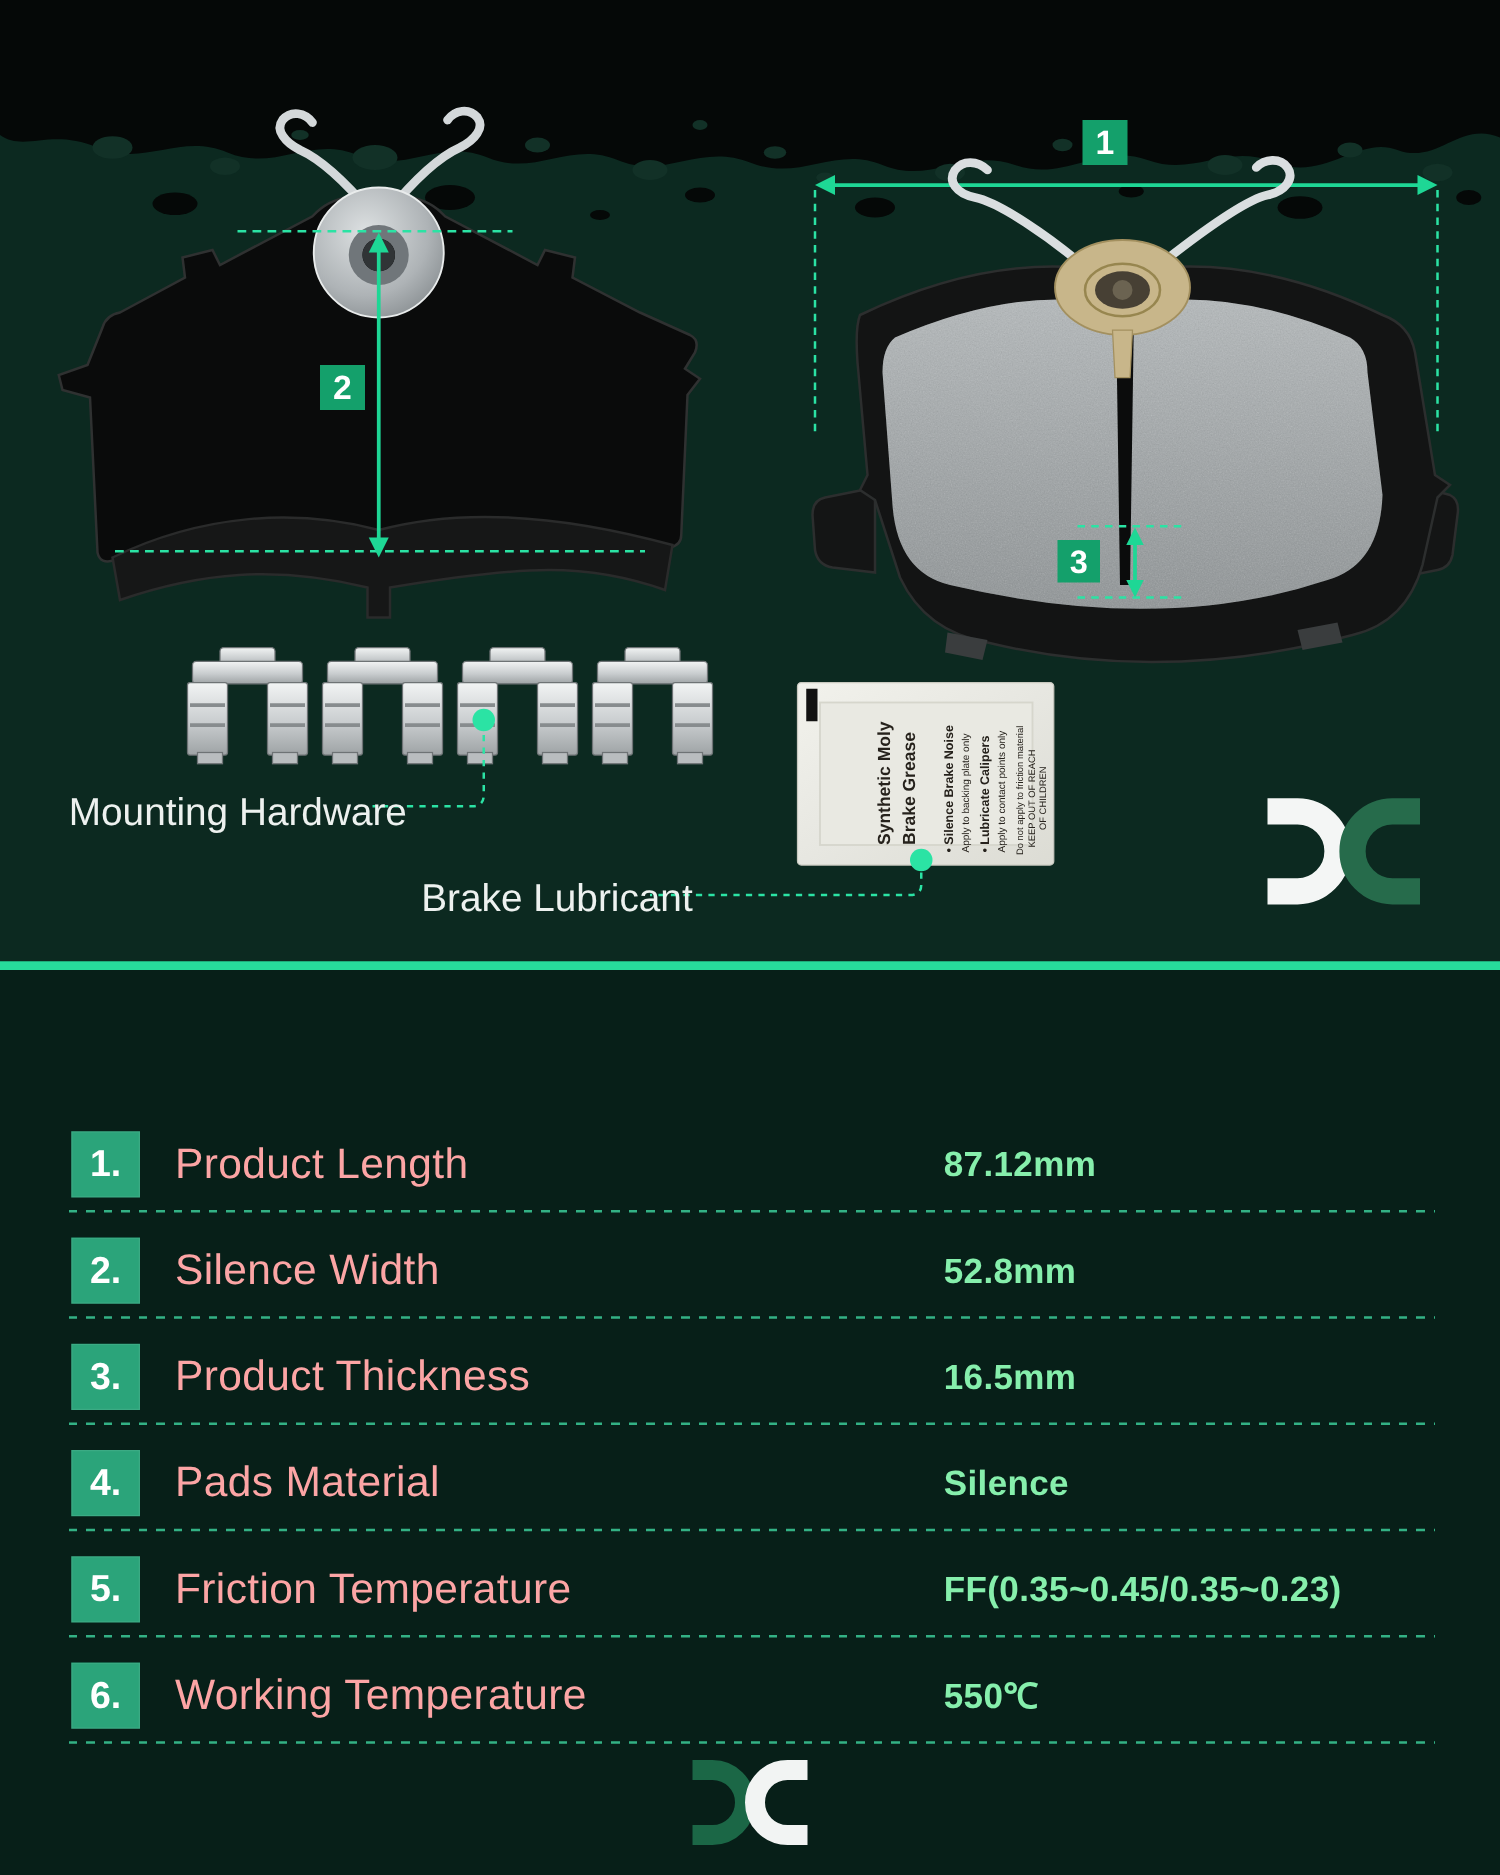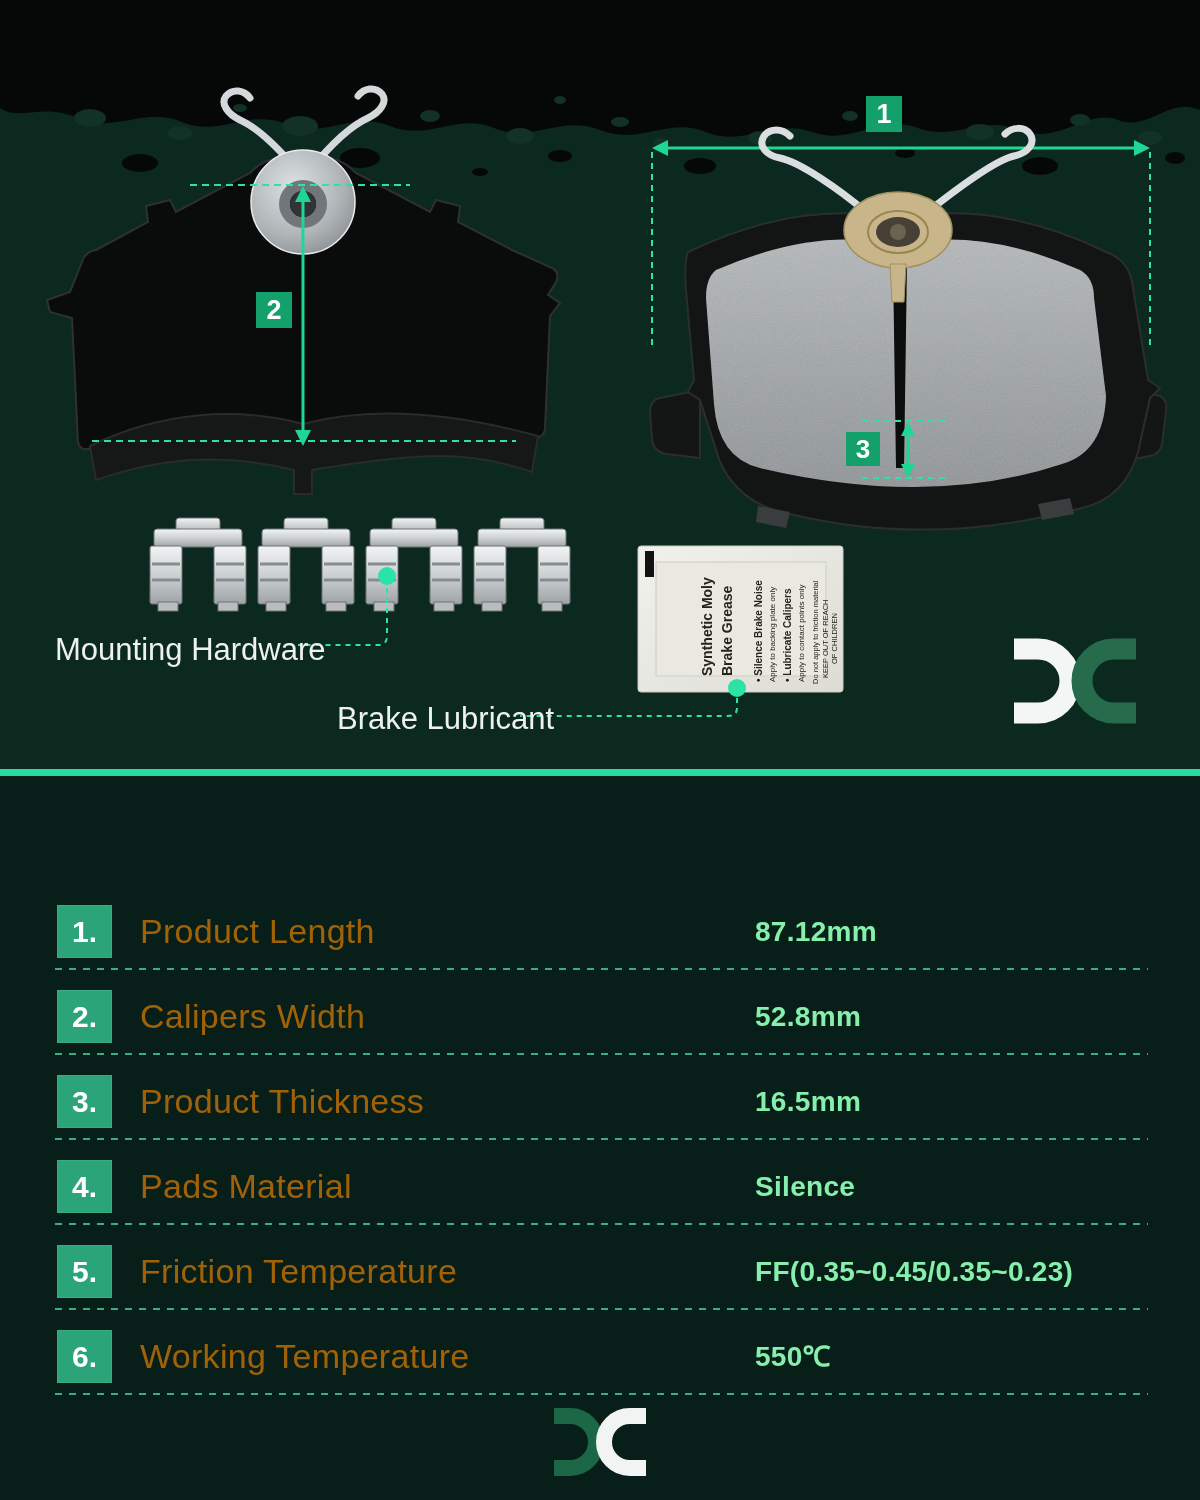--- a/index.html
+++ b/index.html
@@ -9,21 +9,21 @@
   .topArt{position:absolute;left:0;top:0;}
   .sectionBar{position:absolute;left:0;top:769px;width:1200px;height:7px;background:#27DC9C;}
   .specTitle{position:absolute;left:55px;top:822px;font-size:42px;font-weight:700;
              letter-spacing:.5px;color:#F2F5F3;white-space:pre;}
   .specTitle .hl{color:#2BE3A4;}
   .row{position:absolute;left:0;width:1200px;height:85px;}
   .badge{position:absolute;left:57px;top:0;width:55px;height:53px;background:#2BA47A;
          color:#FFFFFF;font-size:30px;font-weight:700;display:flex;align-items:center;
          justify-content:center;box-shadow:inset 0 0 0 1px rgba(255,255,255,.08);}
   .rlabel{position:absolute;left:140px;top:0;height:53px;line-height:53px;font-size:34px;
-          font-weight:400;color:#a16207;letter-spacing:.3px;}
+          font-weight:400;color:#fca5a5;letter-spacing:.3px;}
   .rvalue{position:absolute;left:755px;top:0;height:53px;line-height:53px;font-size:28px;
           font-weight:700;color:#86efac;letter-spacing:.3px;}
   .rdivider{position:absolute;left:55px;top:63px;width:1093px;height:2px;opacity:.8;
             background:repeating-linear-gradient(90deg,#3ED6A0 0 7px,transparent 7px 14px);}
   .bottomLogo{position:absolute;left:540px;top:1406px;}
 </style>
 </head>
 <body>
 
 <div class="page">
@@ -220,21 +220,21 @@
 
 
   <div class="row" style="top:905px">
     <div class="badge">1.</div>
     <div class="rlabel">Product Length</div>
     <div class="rvalue">87.12mm</div>
     <div class="rdivider"></div>
   </div>
   <div class="row" style="top:990px">
     <div class="badge">2.</div>
-    <div class="rlabel">Calipers Width</div>
+    <div class="rlabel">Silence Width</div>
     <div class="rvalue">52.8mm</div>
     <div class="rdivider"></div>
   </div>
   <div class="row" style="top:1075px">
     <div class="badge">3.</div>
     <div class="rlabel">Product Thickness</div>
     <div class="rvalue">16.5mm</div>
     <div class="rdivider"></div>
   </div>
   <div class="row" style="top:1160px">

